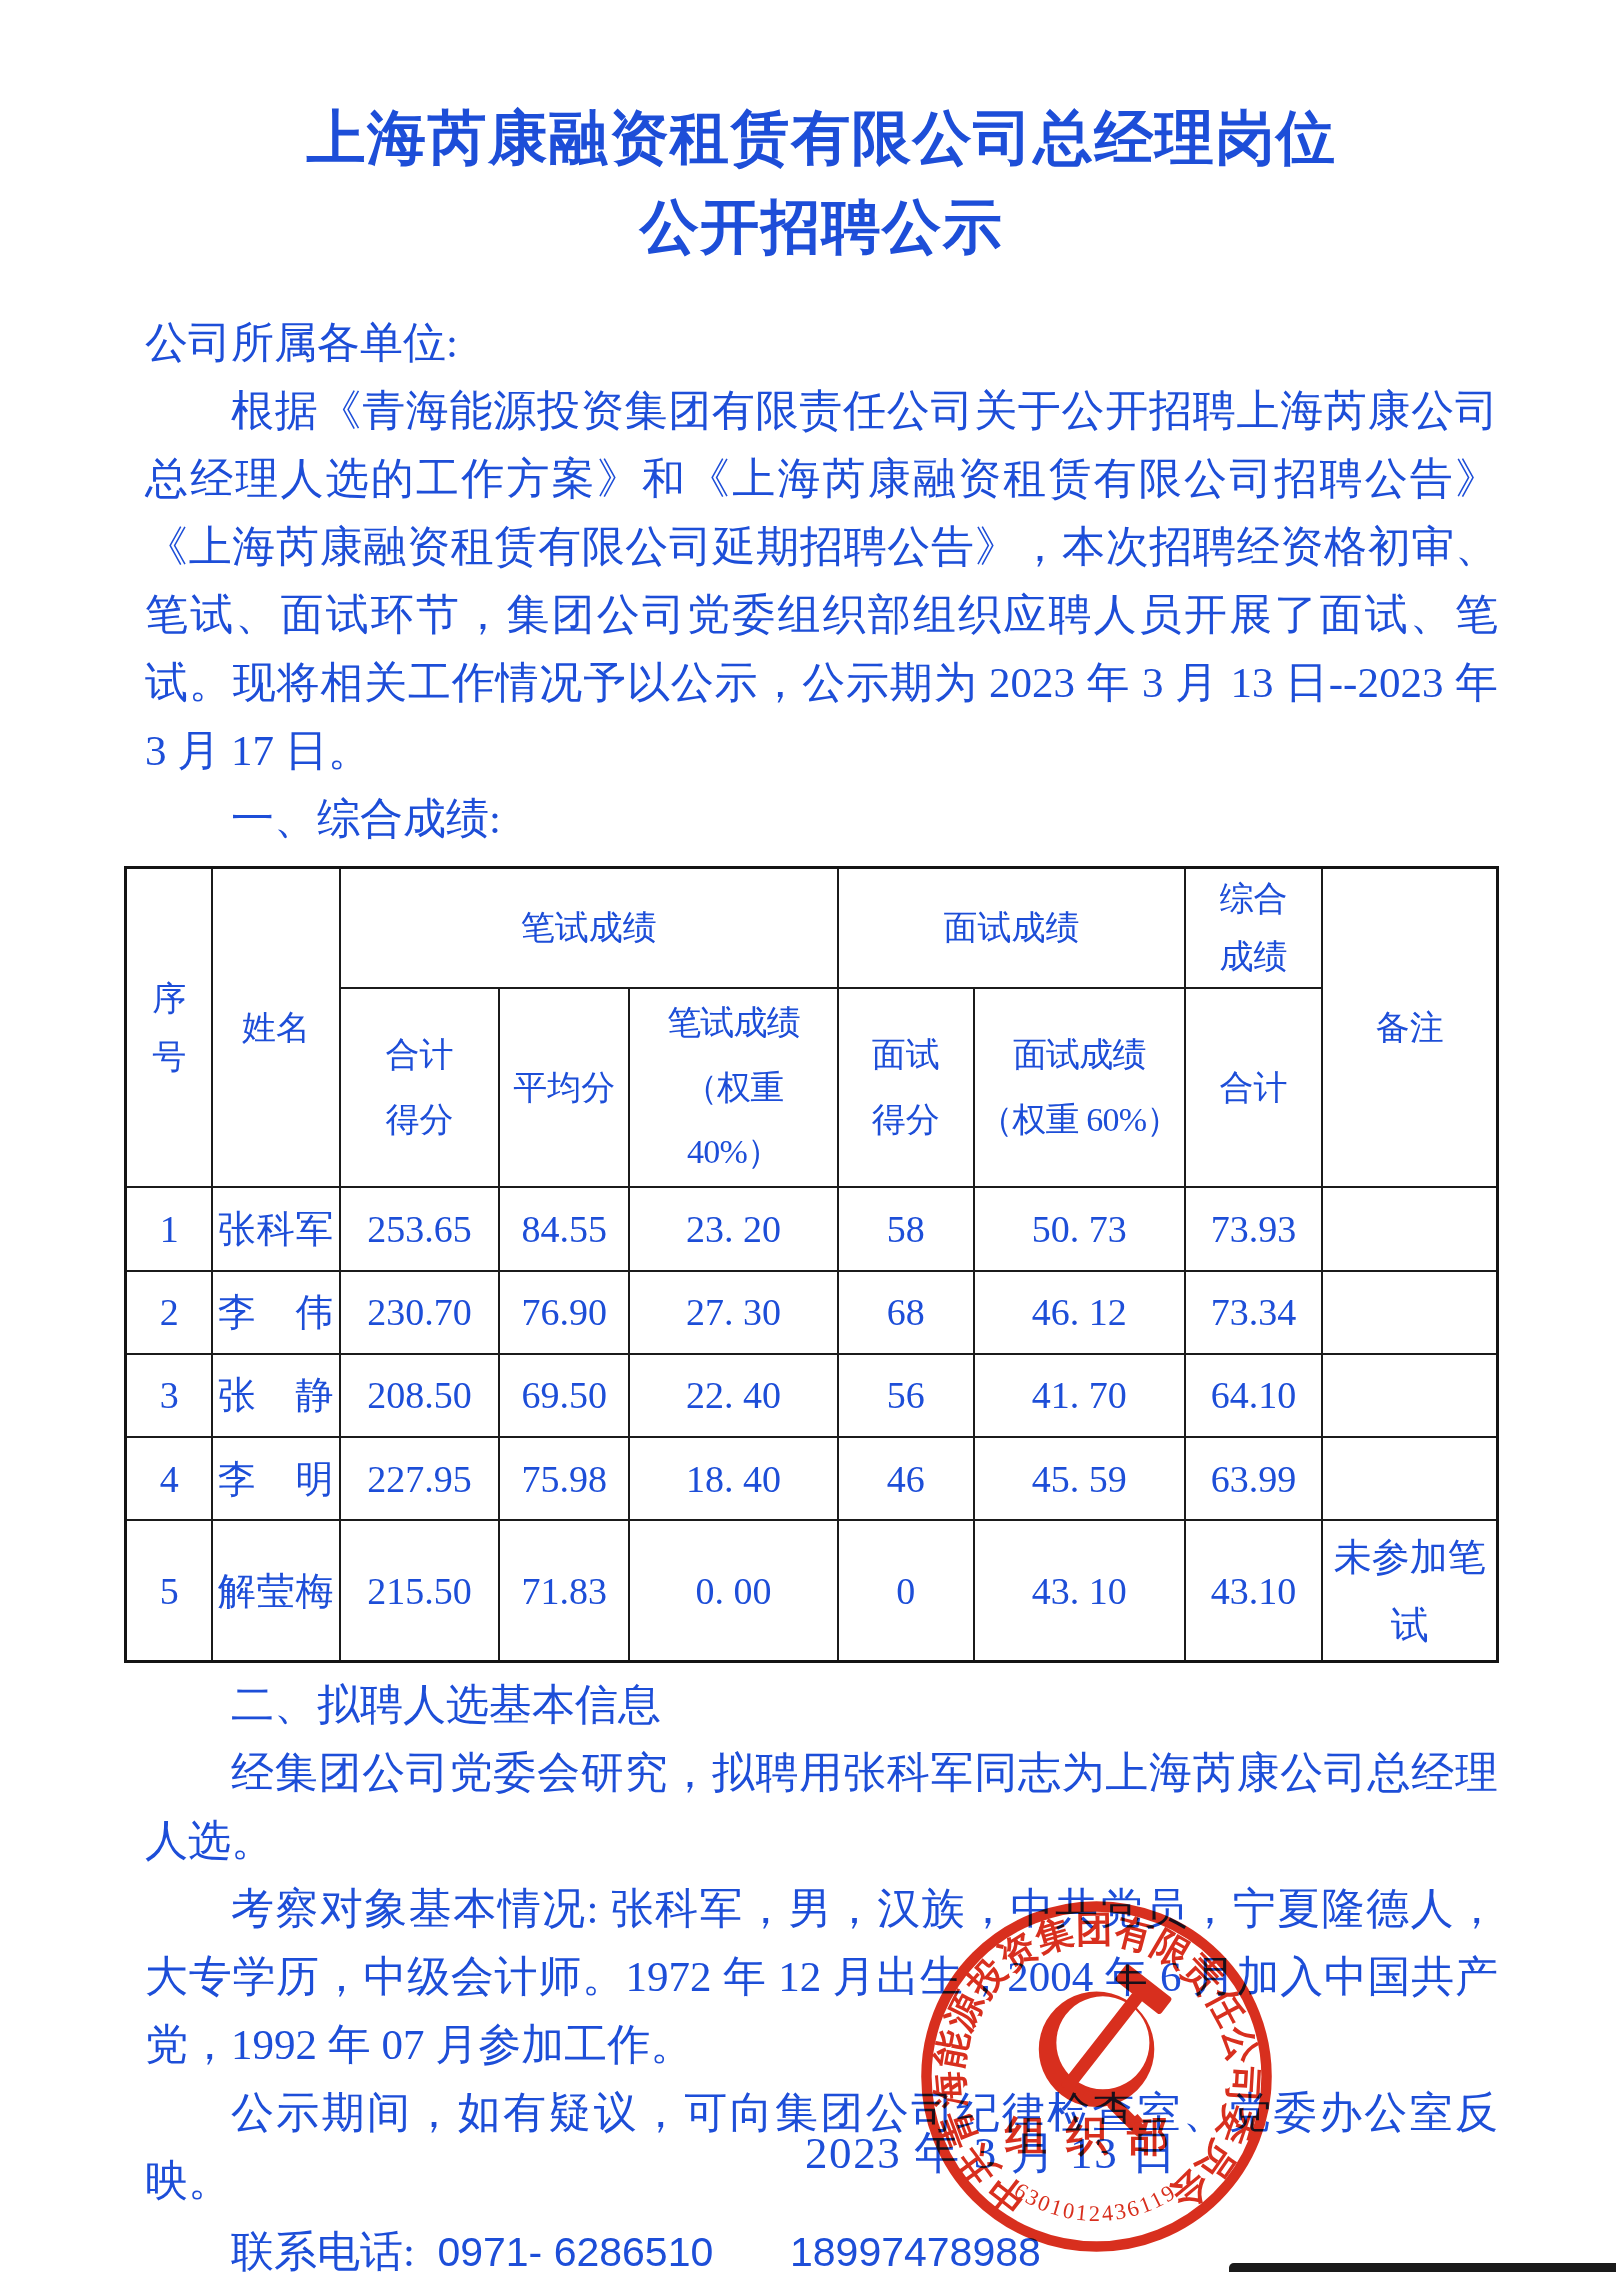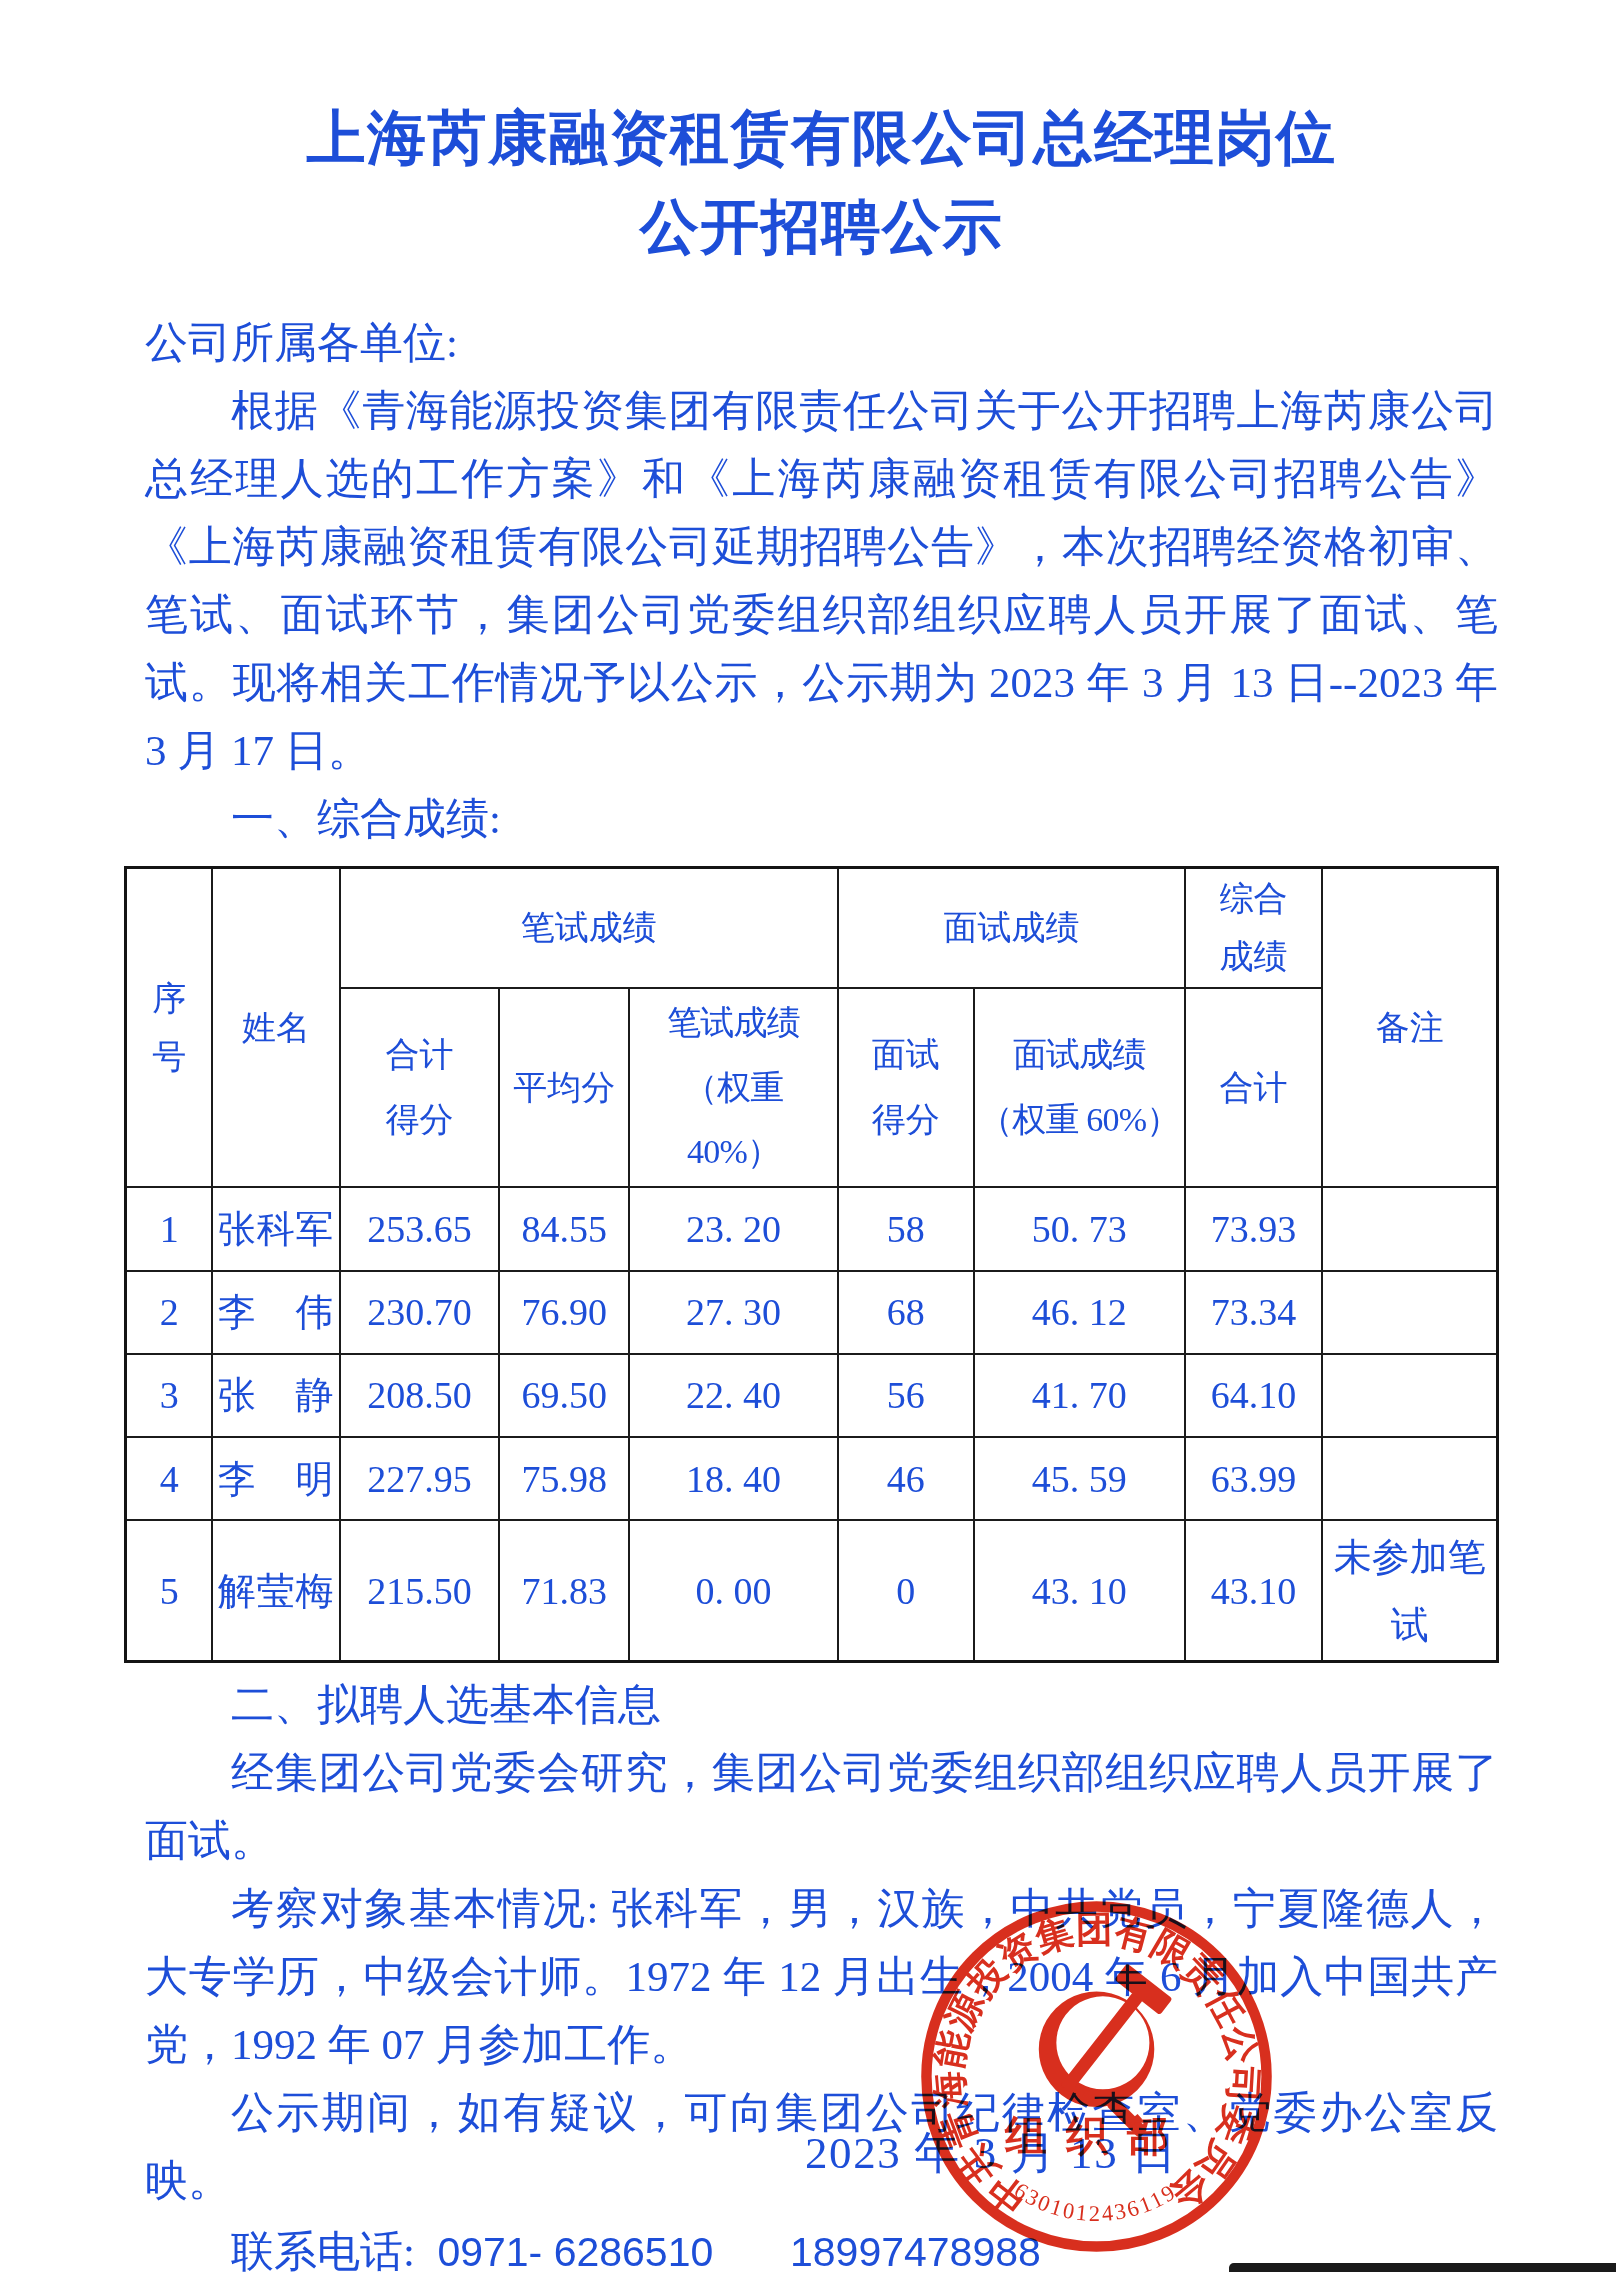--- a/index.html
+++ b/index.html
@@ -194,21 +194,21 @@
         <td>0. 00</td>
         <td>0</td>
         <td>43. 10</td>
         <td>43.10</td>
         <td class="cell-remark">未参加笔试</td>
       </tr>
     </tbody>
       </table>
 
     <p class="indent">二、拟聘人选基本信息</p>
-    <p class="indent">经集团公司党委会研究，集团公司党委组织部组织应聘人员开展了面试。</p>
+    <p class="indent">经集团公司党委会研究，拟聘用张科军同志为上海芮康公司总经理人选。</p>
     <p class="indent">考察对象基本情况: 张科军，男，汉族，中共党员，宁夏隆德人，大专学历，中级会计师。1972 年 12 月出生，2004 年 6 月加入中国共产党，1992 年 07 月参加工作。</p>
     <p class="indent">公示期间，如有疑议，可向集团公司纪律检查室、党委办公室反映。</p>
 
     <div class="contact">
       <div class="contact-row">
         <span class="spacer"></span>
         <span class="contact-label">联系电话:</span>
         <span class="num-office">0971- 6286510</span>
         <span class="num-mobile">18997478988</span>
       </div>

